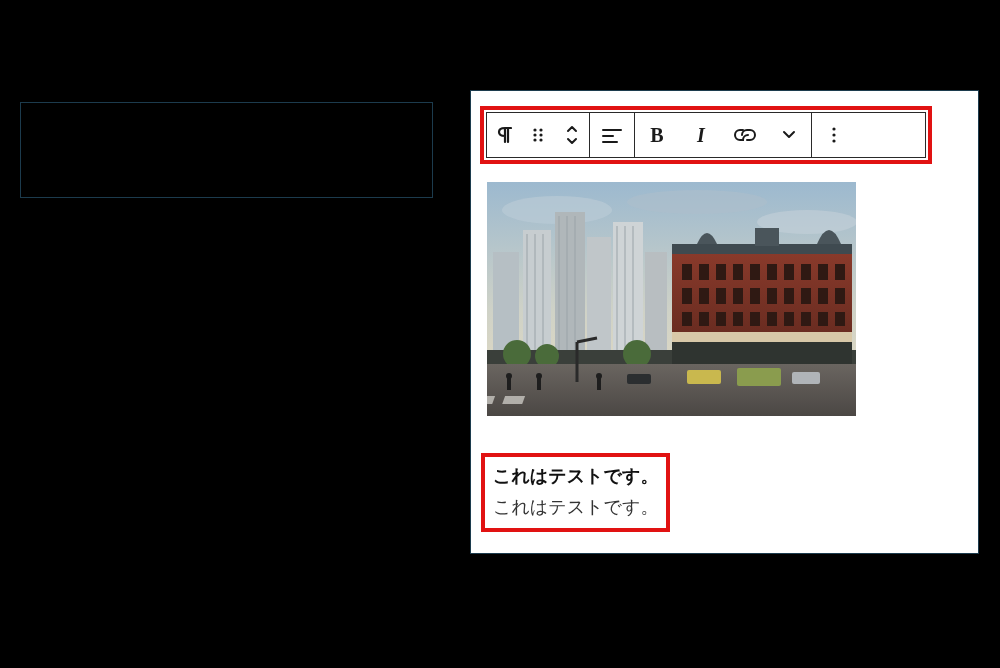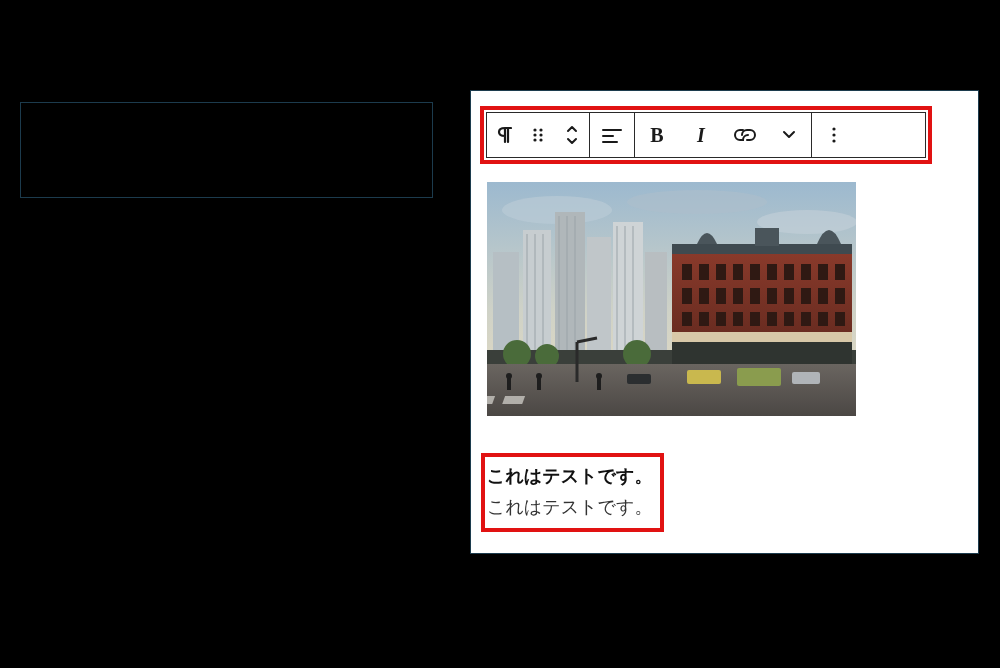--- a/index.html
+++ b/index.html
@@ -82,21 +82,21 @@
     overflow: hidden;
   }
   .img-svg { width: 100%; height: 100%; display: block; }
 
   
   .text-area {
     position: absolute;
     left: 10px;
     top: 362px;
     border: 4px solid #e11212;
-    padding: 4px 8px 6px 2px;
+    padding: 4px 8px 6px 8px;
     box-sizing: border-box;
     width: auto;
   }
   .bold-line {
     font-weight: 700;
     font-size: 18px;
     color: #111;
     line-height: 1.7;
     white-space: nowrap;
   }

